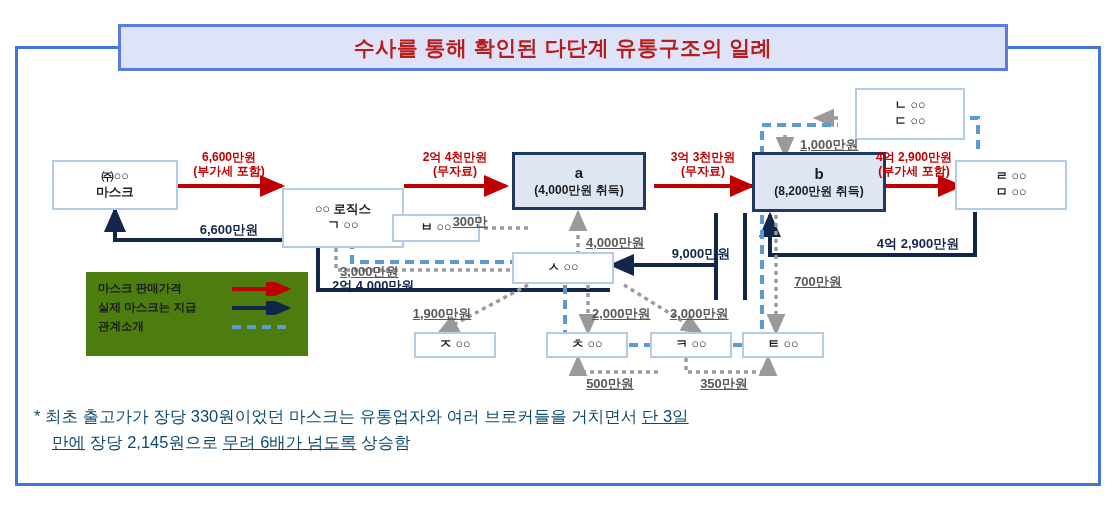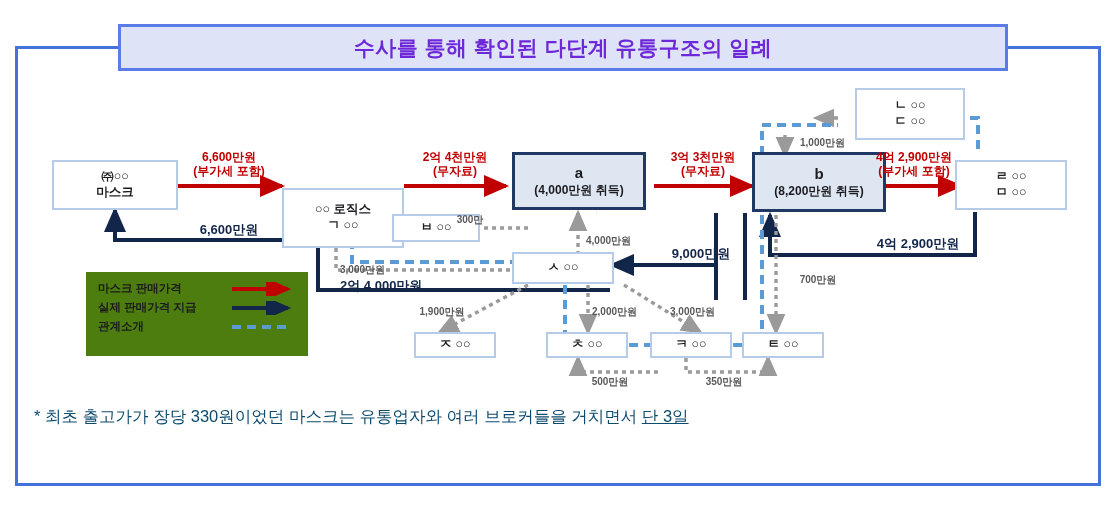--- a/index.html
+++ b/index.html
@@ -32,21 +32,21 @@
   }
   .title-box {
     position: absolute;
     left: 118px; top: 24px;
     width: 890px; height: 47px;
     background: #dfe3f7;
     border: 3px solid #5b7ce8;
     display: flex; align-items: center; justify-content: center;
   }
   .title-text {
-    font-size: 21px; font-weight: bold; color: #6d28d9;
+    font-size: 21px; font-weight: bold; color: #b91c1c;
     letter-spacing: 0.5px;
     white-space: nowrap;
   }
 
   
   .node {
     position: absolute;
     display: flex; flex-direction: column;
     align-items: center; justify-content: center;
     background: #ffffff;
@@ -67,21 +67,21 @@
 
   
   .lbl {
     position: absolute;
     white-space: nowrap;
     line-height: 1.2;
     text-align: center;
   }
   .lbl.red { color: #c00000; font-size: 12px; font-weight: bold; }
   .lbl.navy { color: #12264a; font-size: 13px; font-weight: bold; }
-  .lbl.gray { color: #595959; font-size: 10px; font-weight: bold; }
+  .lbl.gray { color: #595959; font-size: 13px; font-weight: bold; text-decoration: underline; }
 
   
   .legend {
     position: absolute;
     left: 86px; top: 272px;
     width: 222px; height: 84px;
     background: #4d7c0f;
     padding: 7px 10px 6px 12px;
   }
   .legend-row {
@@ -280,21 +280,21 @@
     <div>(무자료)</div>
   </div>
 
   <div class="lbl red" style="left:855px; top:150px; width:118px;">
     <div>4억 2,900만원</div>
     <div>(부가세 포함)</div>
   </div>
 
   <div class="lbl navy" style="left:848px; top:236px; width:140px;">4억 2,900만원</div>
 
-  <div class="lbl navy" style="left:332px; top:278px; width:140px; text-align:left;margin-left:8px;">2억 4,000만원</div>
+  <div class="lbl navy" style="left:332px; top:278px; width:140px; text-align:left;">2억 4,000만원</div>
 
   <div class="lbl navy" style="left:648px; top:246px; width:106px;">9,000만원</div>
 
   <div class="lbl gray" style="left:800px; top:137px; width:70px; text-align:left;">1,000만원</div>
 
   <div class="lbl gray" style="left:440px; top:214px; width:60px;">300만</div>
 
   <div class="lbl gray" style="left:586px; top:235px; width:72px; text-align:left;">4,000만원</div>
 
   <div class="lbl gray" style="left:340px; top:264px; width:72px; text-align:left;">3,000만원</div>
@@ -319,21 +319,21 @@
           <defs>
               <marker id="lg-red" markerWidth="7" markerHeight="7" refX="5.6" refY="3.1" orient="auto">
             <path d="M0,0.3 L6.4,3.1 L0,5.9 z" fill="#c00000"></path>
               </marker>
             </defs>
           <line x1="2" y1="7" x2="58" y2="7" stroke="#c00000" stroke-width="4" marker-end="url(#lg-red)"></line>
         </svg>
       </span>
     </div>
     <div class="legend-row">
-      <span class="legend-label">실제 판매가격 지급</span>
+      <span class="legend-label">실제 마스크는 지급</span>
       <span class="legend-swatch">
         <svg width="68" height="14" viewBox="0 0 68 14">
           <defs>
               <marker id="lg-navy" markerWidth="7" markerHeight="7" refX="5.6" refY="3.1" orient="auto">
             <path d="M0,0.3 L6.4,3.1 L0,5.9 z" fill="#12264a"></path>
               </marker>
             </defs>
           <line x1="2" y1="7" x2="58" y2="7" stroke="#12264a" stroke-width="4" marker-end="url(#lg-navy)"></line>
         </svg>
       </span>
@@ -346,15 +346,17 @@
         </svg>
       </span>
     </div>
   </div>
 
   <div class="footnote">
     <div>
       <span>*</span>
       <span>최초 출고가가 장당 330원이었던 마스크는 유통업자와 여러 브로커들을 거치면서 </span><span class="ul">단 3일</span>
     </div>
+    <div class="fn-line2"><span class="ul">만에</span><span> 장당 2,145원으로 </span><span class="ul">무려 6배가 넘도록</span><span> 상승함</span>
+    </div>
   </div>
 
 </div>
 
 </body></html>

